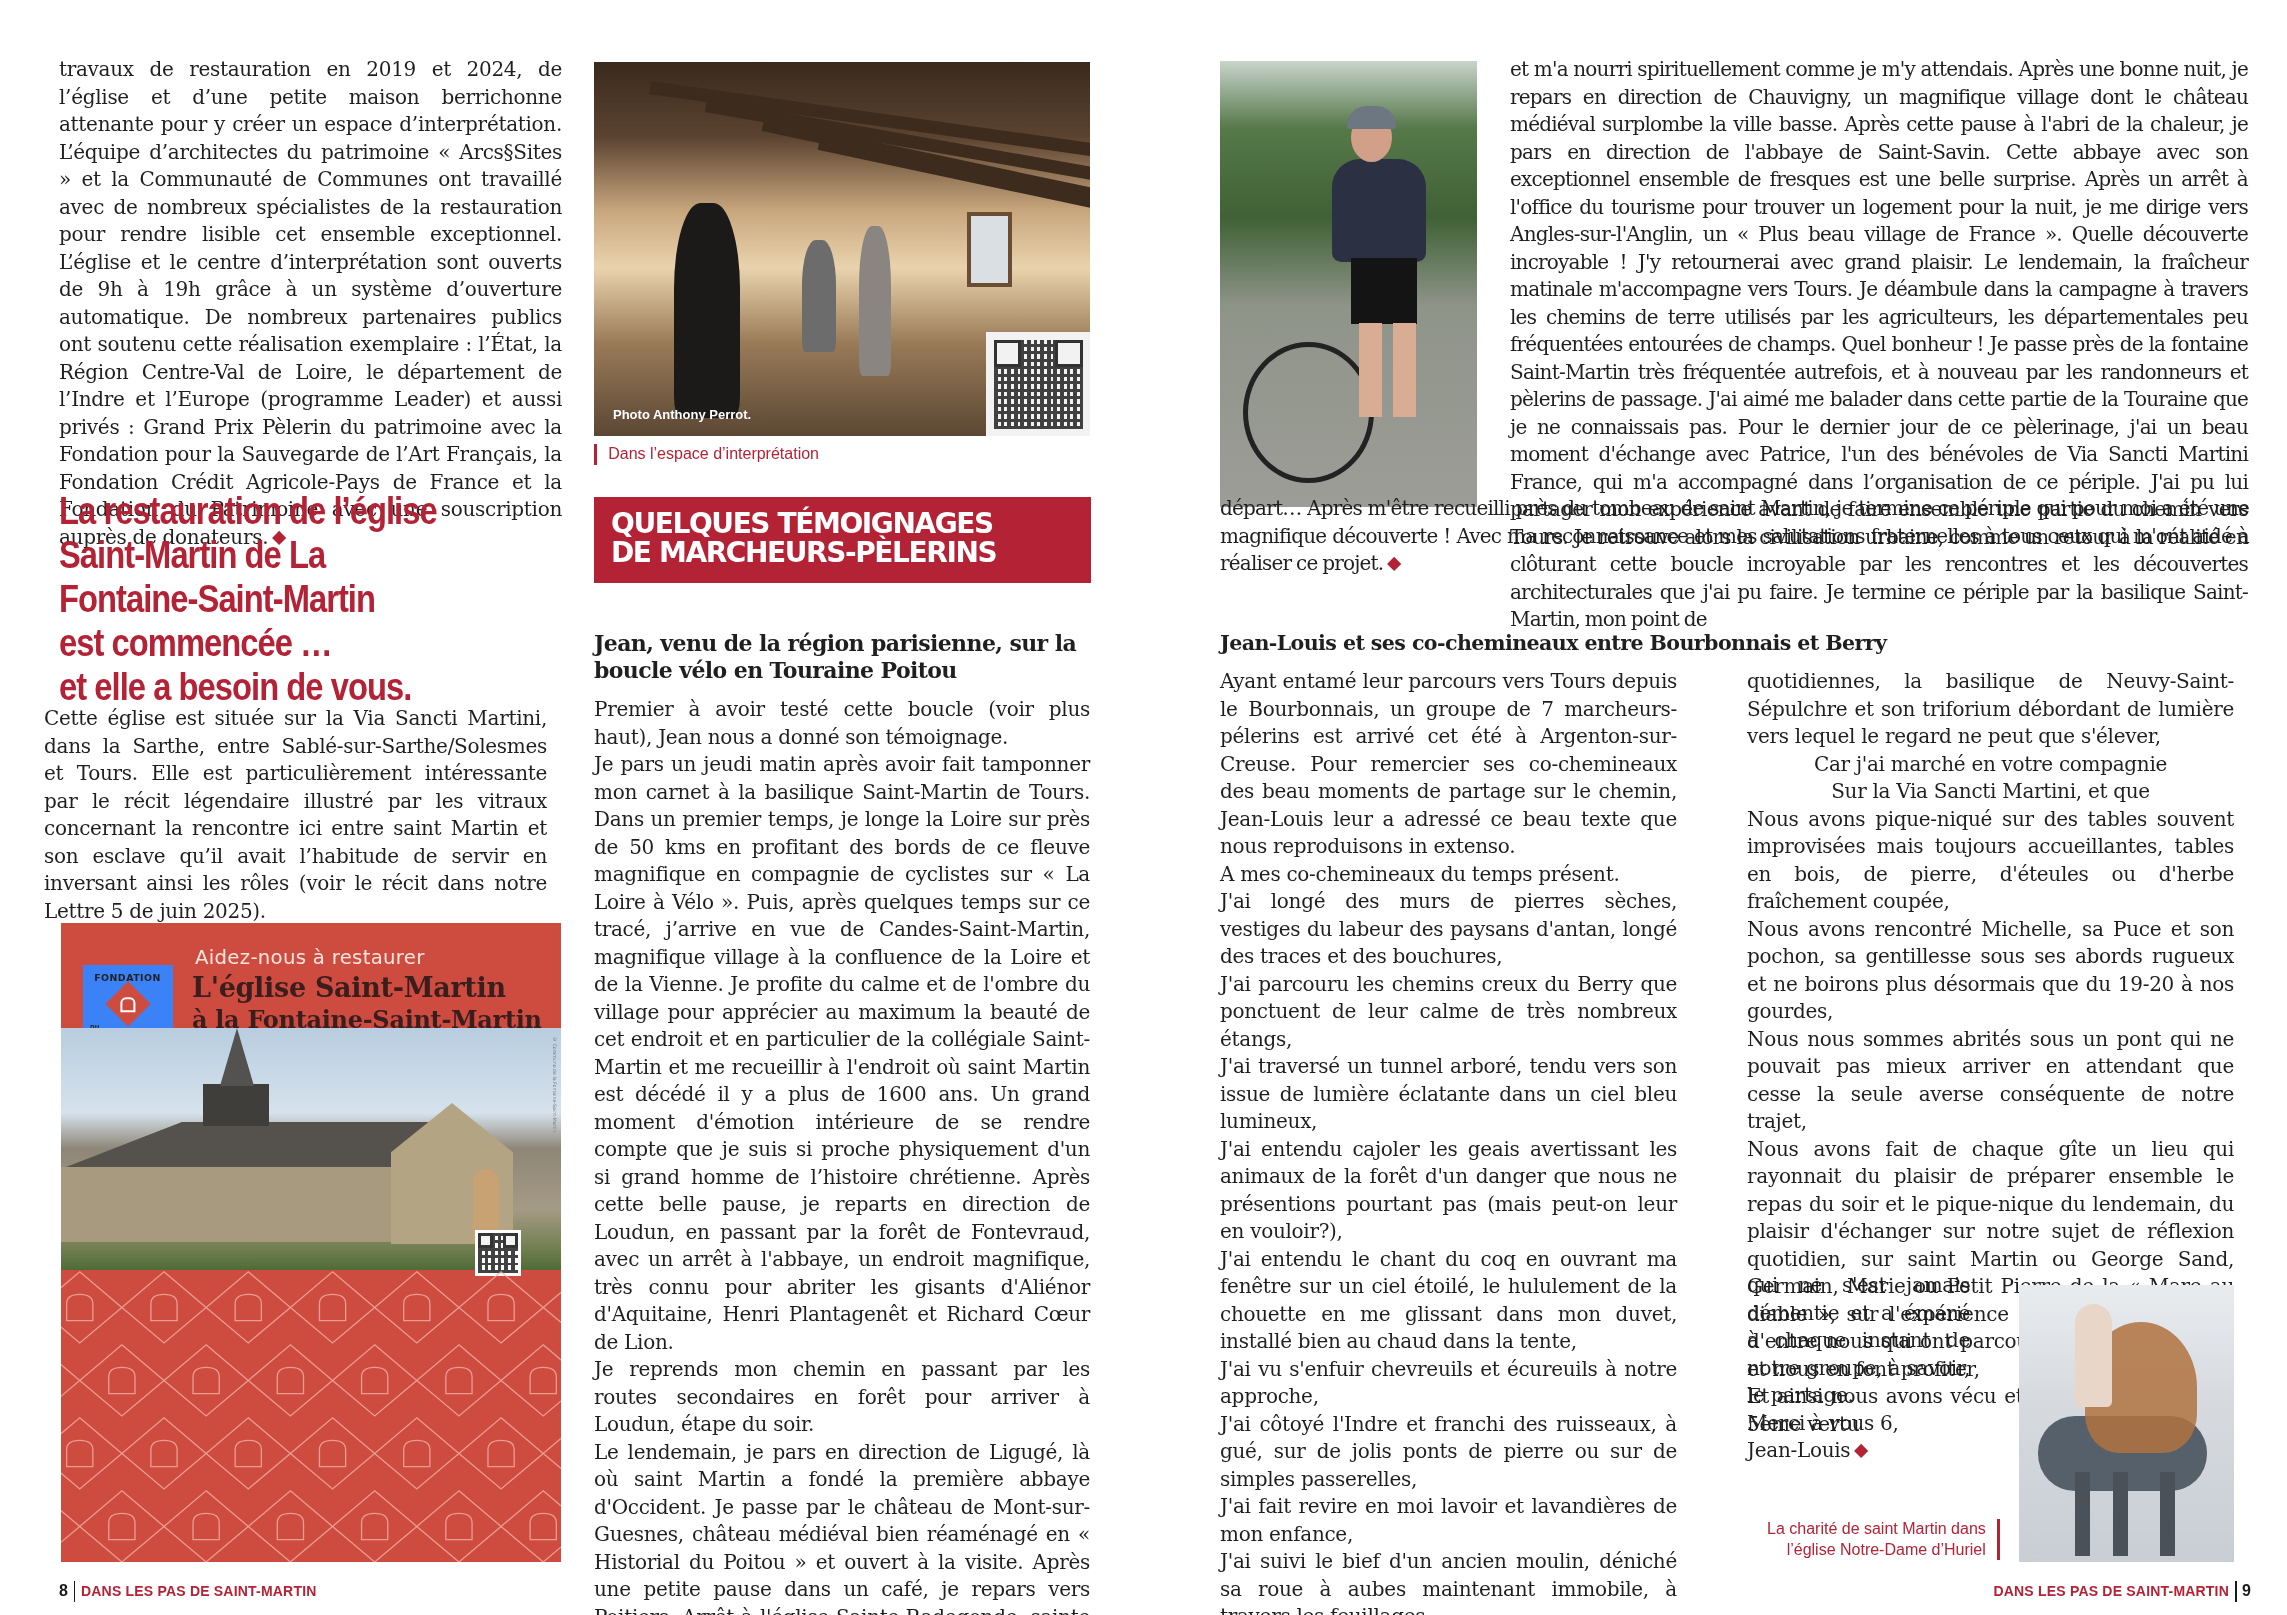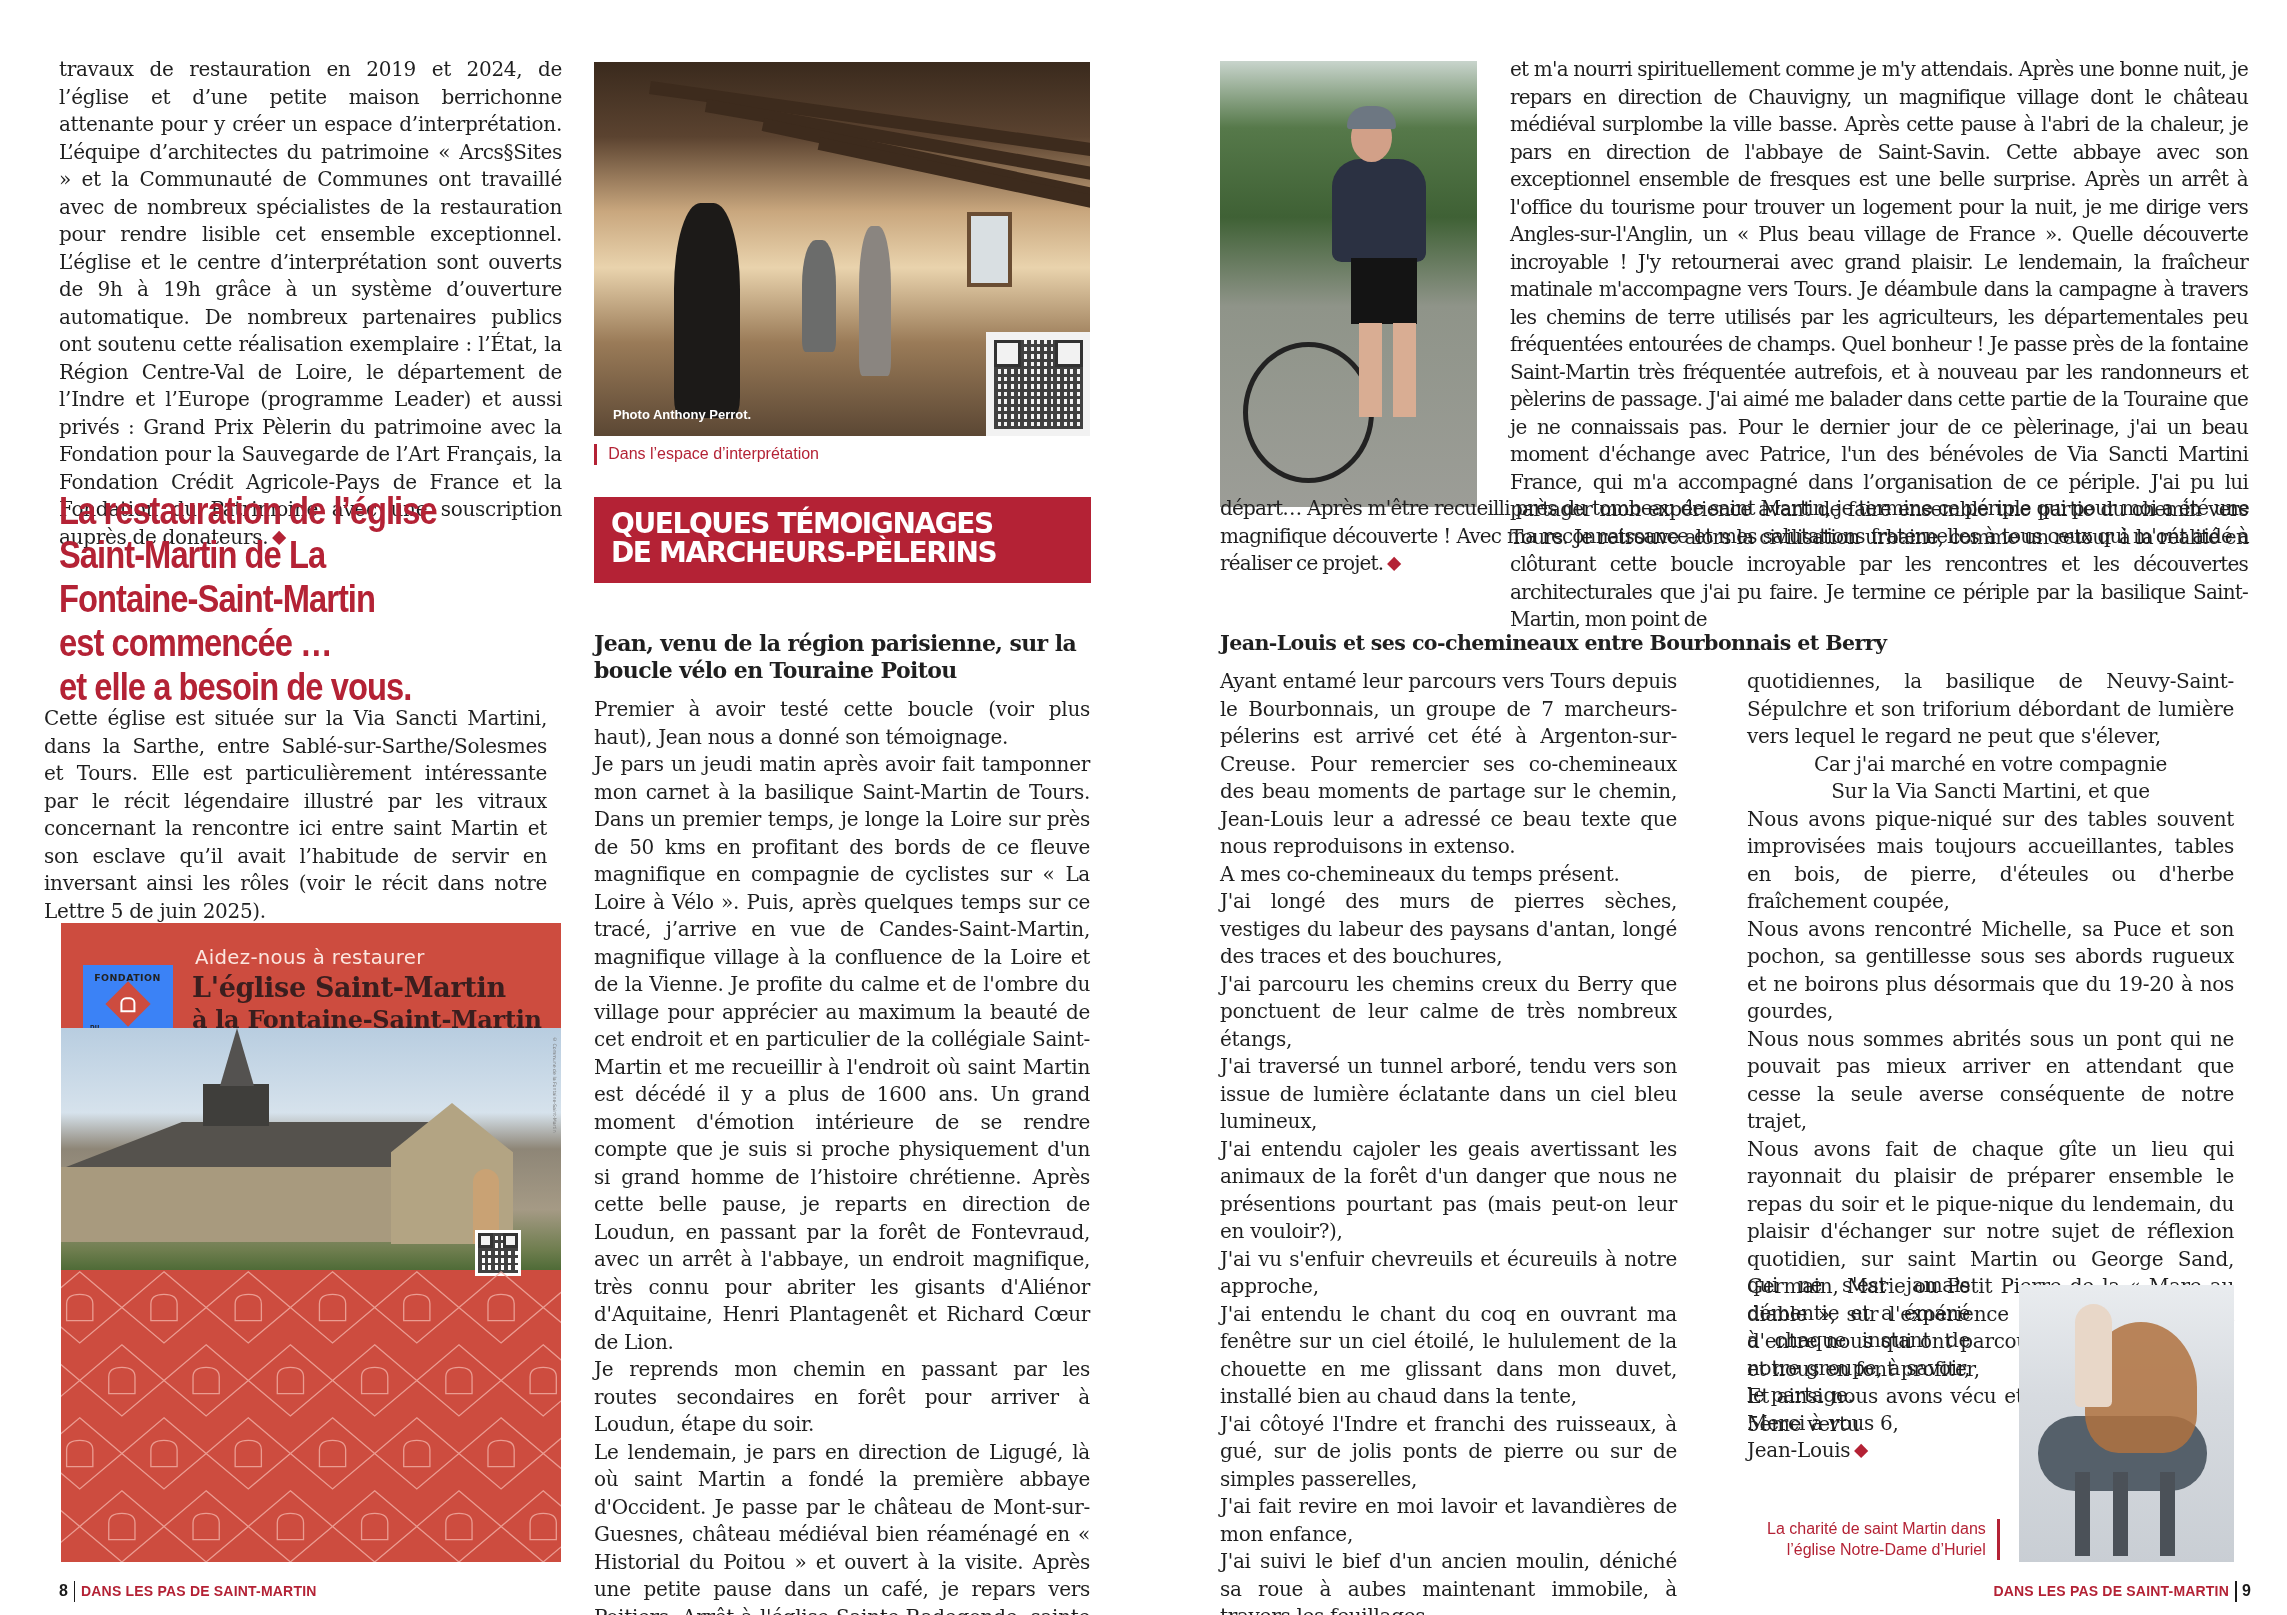--- a/index.html
+++ b/index.html
@@ -259,22 +259,22 @@
 
 <div id="jl-heading" class="abs">Jean-Louis et ses co-chemineaux entre Bourbonnais et Berry</div>
 
 <div id="col-jl-1" class="abs body-text">
   <p>Ayant entamé leur parcours vers Tours depuis le Bourbonnais, un groupe de 7 marcheurs-pélerins est arrivé cet été à Argenton-sur-Creuse. Pour remercier ses co-chemineaux des beau moments de partage sur le chemin, Jean-Louis leur a adressé ce beau texte que nous reproduisons in extenso.</p>
   <p>A mes co-chemineaux du temps présent.</p>
   <p>J'ai longé des murs de pierres sèches, vestiges du labeur des paysans d'antan, longé des traces et des bouchures,</p>
   <p>J'ai parcouru les chemins creux du Berry que ponctuent de leur calme de très nombreux étangs,</p>
   <p>J'ai traversé un tunnel arboré, tendu vers son issue de lumière éclatante dans un ciel bleu lumineux,</p>
   <p>J'ai entendu cajoler les geais avertissant les animaux de la forêt d'un danger que nous ne présentions pourtant pas (mais peut-on leur en vouloir?),</p>
+  <p>J'ai entendu le chant du coq en ouvrant ma fenêtre sur un ciel étoilé, le hululement de la chouette en me glissant dans mon duvet, installé bien au chaud dans la tente,</p>
   <p>J'ai vu s'enfuir chevreuils et écureuils à notre approche,</p>
-  <p>J'ai entendu le chant du coq en ouvrant ma fenêtre sur un ciel étoilé, le hululement de la chouette en me glissant dans mon duvet, installé bien au chaud dans la tente,</p>
   <p>J'ai côtoyé l'Indre et franchi des ruisseaux, à gué, sur de jolis ponts de pierre ou sur de simples passerelles,</p>
   <p>J'ai fait revire en moi lavoir et lavandières de mon enfance,</p>
   <p>J'ai suivi le bief d'un ancien moulin, déniché sa roue à aubes maintenant immobile, à travers les feuillages,</p>
 
 </div>
 
 <div id="col-jl-2" class="abs body-text">
   <p>quotidiennes, la basilique de Neuvy-Saint-Sépulchre et son triforium débordant de lumière vers lequel le regard ne peut que s'élever,</p>
   <p class="center">Car j'ai marché en votre compagnie</p>
   <p class="center">Sur la Via Sancti Martini, et que</p>

